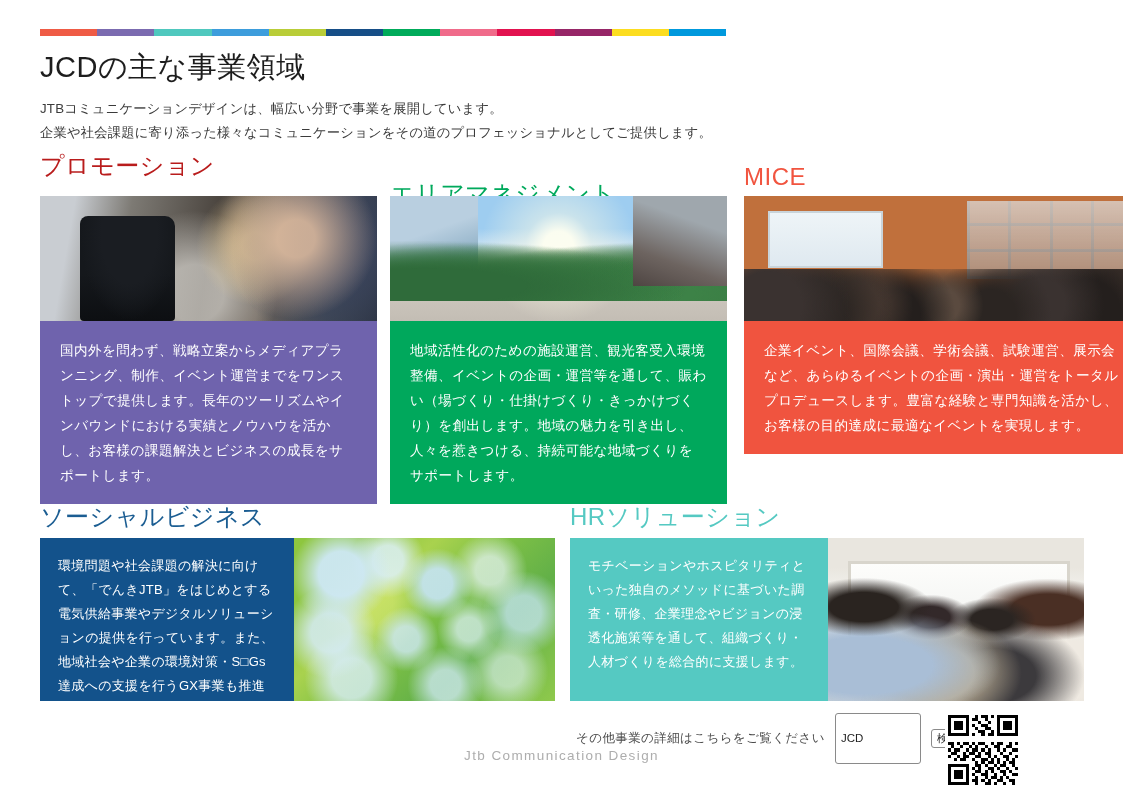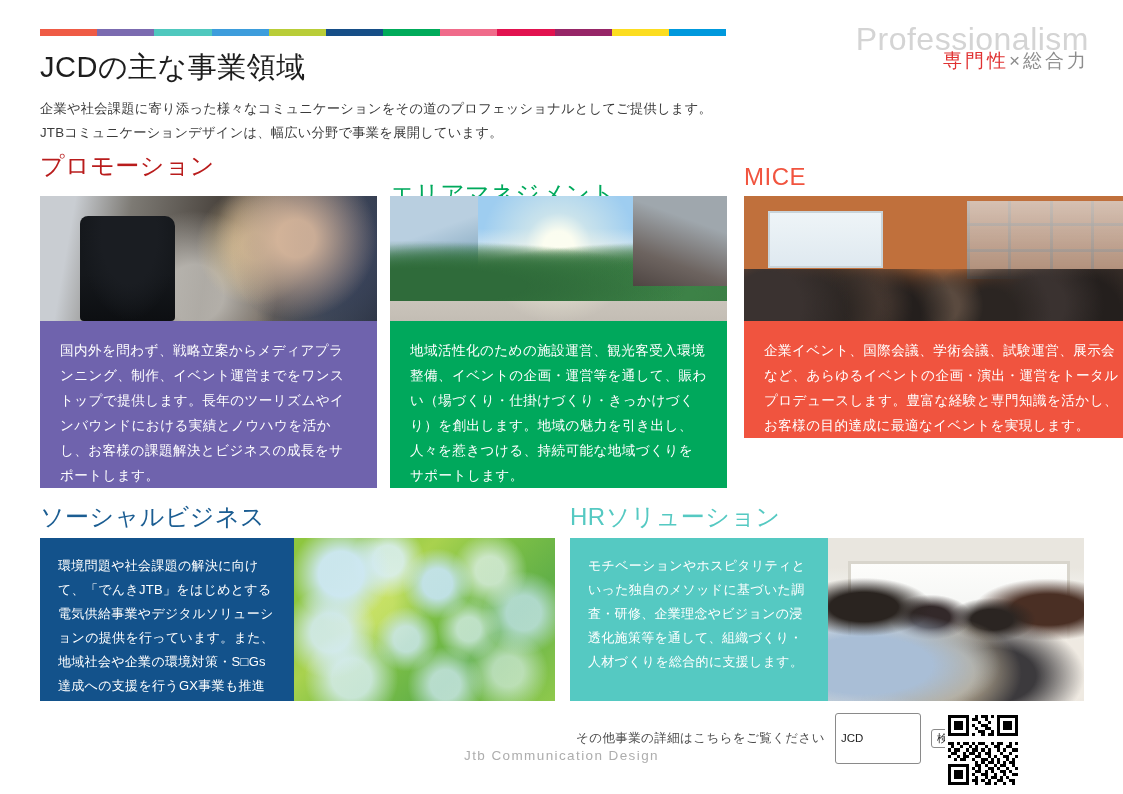--- a/index.html
+++ b/index.html
@@ -45,21 +45,21 @@
   .brandmark .jp .red{color:#e03131;}
   .brandmark .jp .gry{color:#8d8d8d;}
 
   
   .sec-head{position:absolute;font-size:24px;font-weight:400;letter-spacing:.5px;white-space:nowrap;}
 
   
   .card{position:absolute;overflow:hidden;}
   .card .photo{width:100%;height:125px;background-size:cover;background-position:center;}
   .card .body{
-    padding:17px 20px 0 20px;
+    padding:17px 20px 16px 20px;
     color:#fff;font-size:13.6px;line-height:25px;letter-spacing:.4px;
   }
   .card .body p{margin:0;}
 
   
   .ph-promo{
     background:
       radial-gradient(circle at 76% 34%, rgba(226,190,160,.85) 0 7%, rgba(226,190,160,0) 30%),
       radial-gradient(circle at 88% 42%, rgba(60,70,96,.85) 0 9%, rgba(60,70,96,0) 34%),
       radial-gradient(circle at 64% 40%, rgba(232,205,150,.75) 0 6%, rgba(232,205,150,0) 26%),
@@ -222,30 +222,24 @@
       <span style="background: rgb(240, 107, 138);"></span>
       <span style="background: rgb(226, 18, 79);"></span>
       <span style="background: rgb(150, 38, 103);"></span>
       <span style="background: rgb(252, 221, 32);"></span>
       <span style="background: rgb(0, 153, 221);"></span>
     </div>
 
   <div class="page-title">JCDの主な事業領域</div>
 
   <div class="lede">
+    <div>JTBコミュニケーションデザインは、幅広い分野で事業を展開しています。</div>
     <div>企業や社会課題に寄り添った様々なコミュニケーションをその道のプロフェッショナルとしてご提供します。</div>
-    <div>JTBコミュニケーションデザインは、幅広い分野で事業を展開しています。</div>
-  </div>
-
-  <div class="brandmark">
-    <div class="en">Professionalism</div>
-    <div class="jp">
-      <span class="red">専門性</span><span class="gry">×総合力</span>
-    </div>
-  </div>
+  </div>
+
 
   <div class="sec-head" style="left:40px;top:150px;color:#b91c1c;">プロモーション</div>
   <div class="card" style="left:40px;top:196px;width:337px;background:#6f63ad;">
     <div class="photo ph-promo"></div>
     <div class="body">
       <p>国内外を問わず、戦略立案からメディアプランニング、制作、イベント運営までをワンストップで提供します。長年のツーリズムやインバウンドにおける実績とノウハウを活かし、お客様の課題解決とビジネスの成長をサポートします。</p>
     </div>
   </div>
 
   <div class="sec-head" style="left:390px;top:178px;color:#00a95c;">エリアマネジメント</div>

